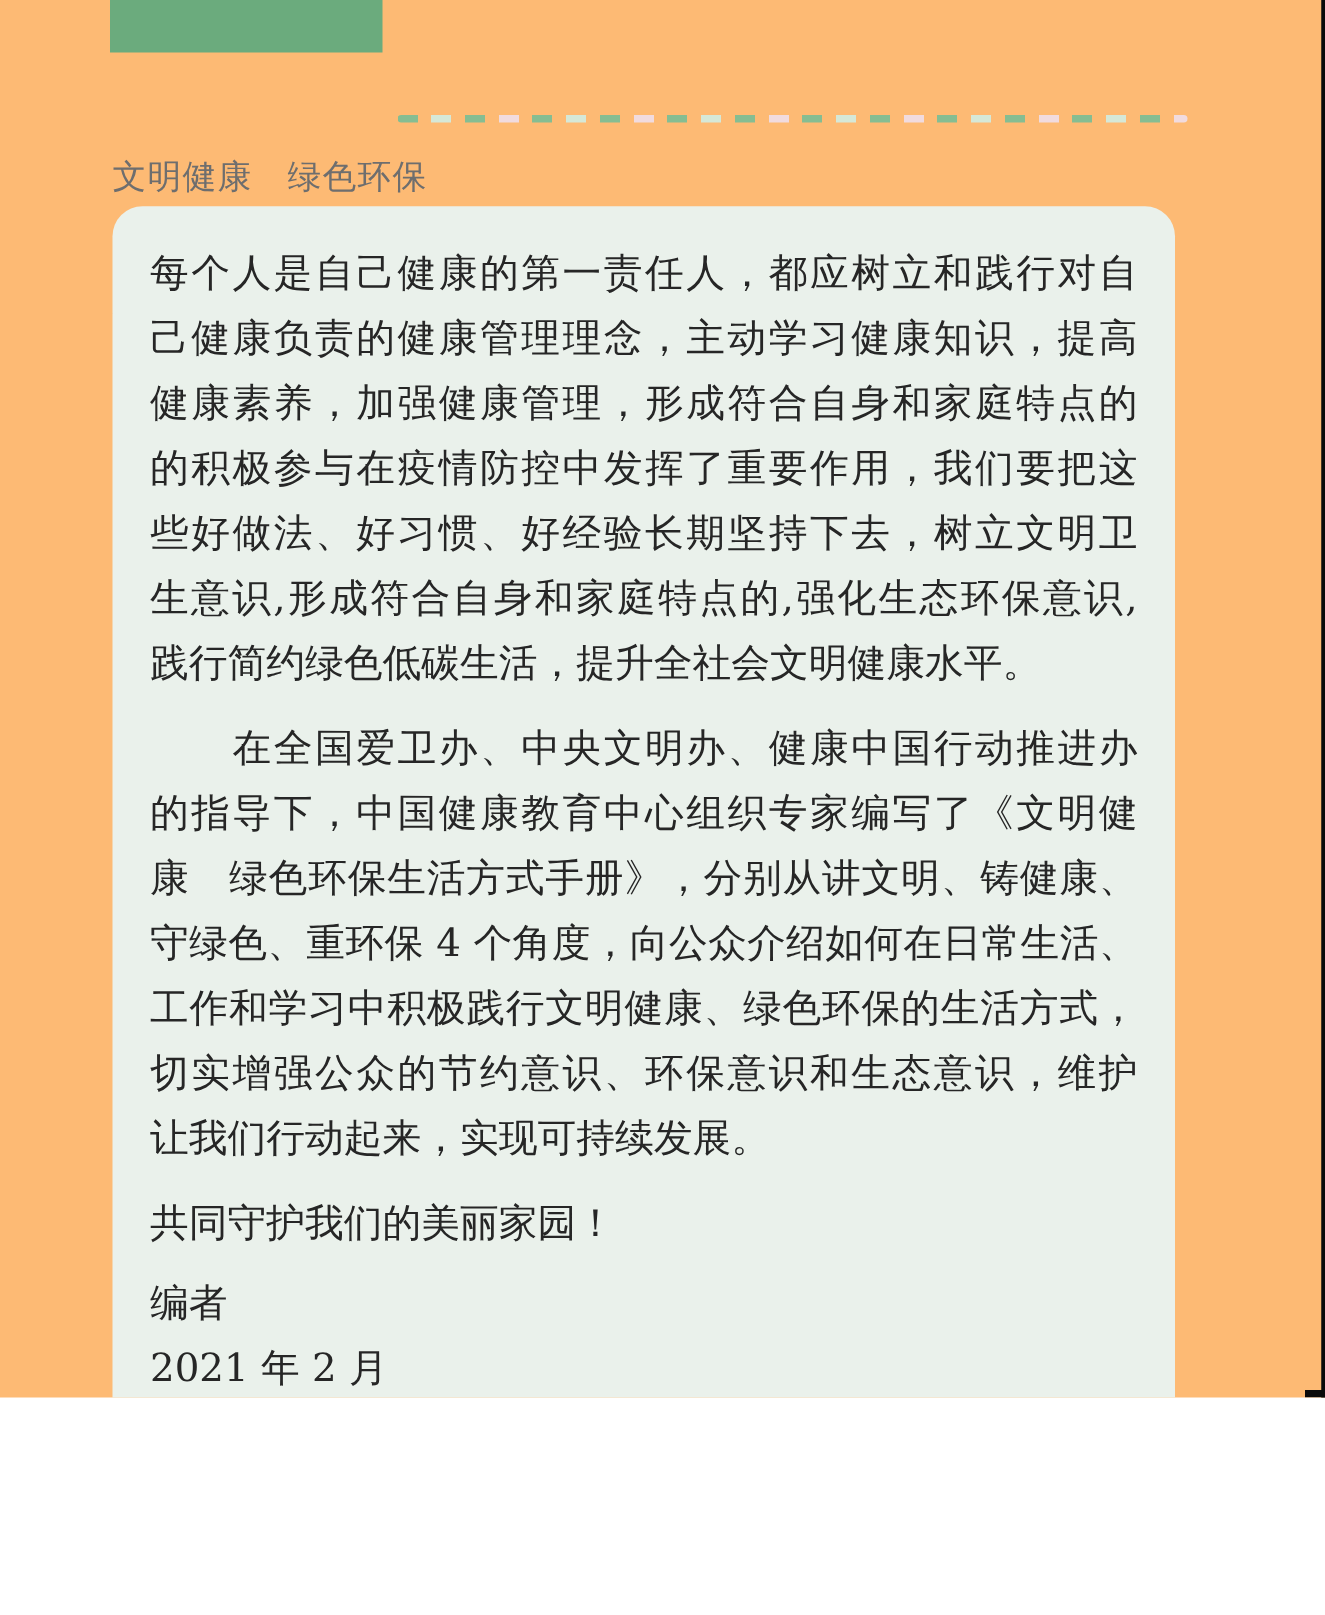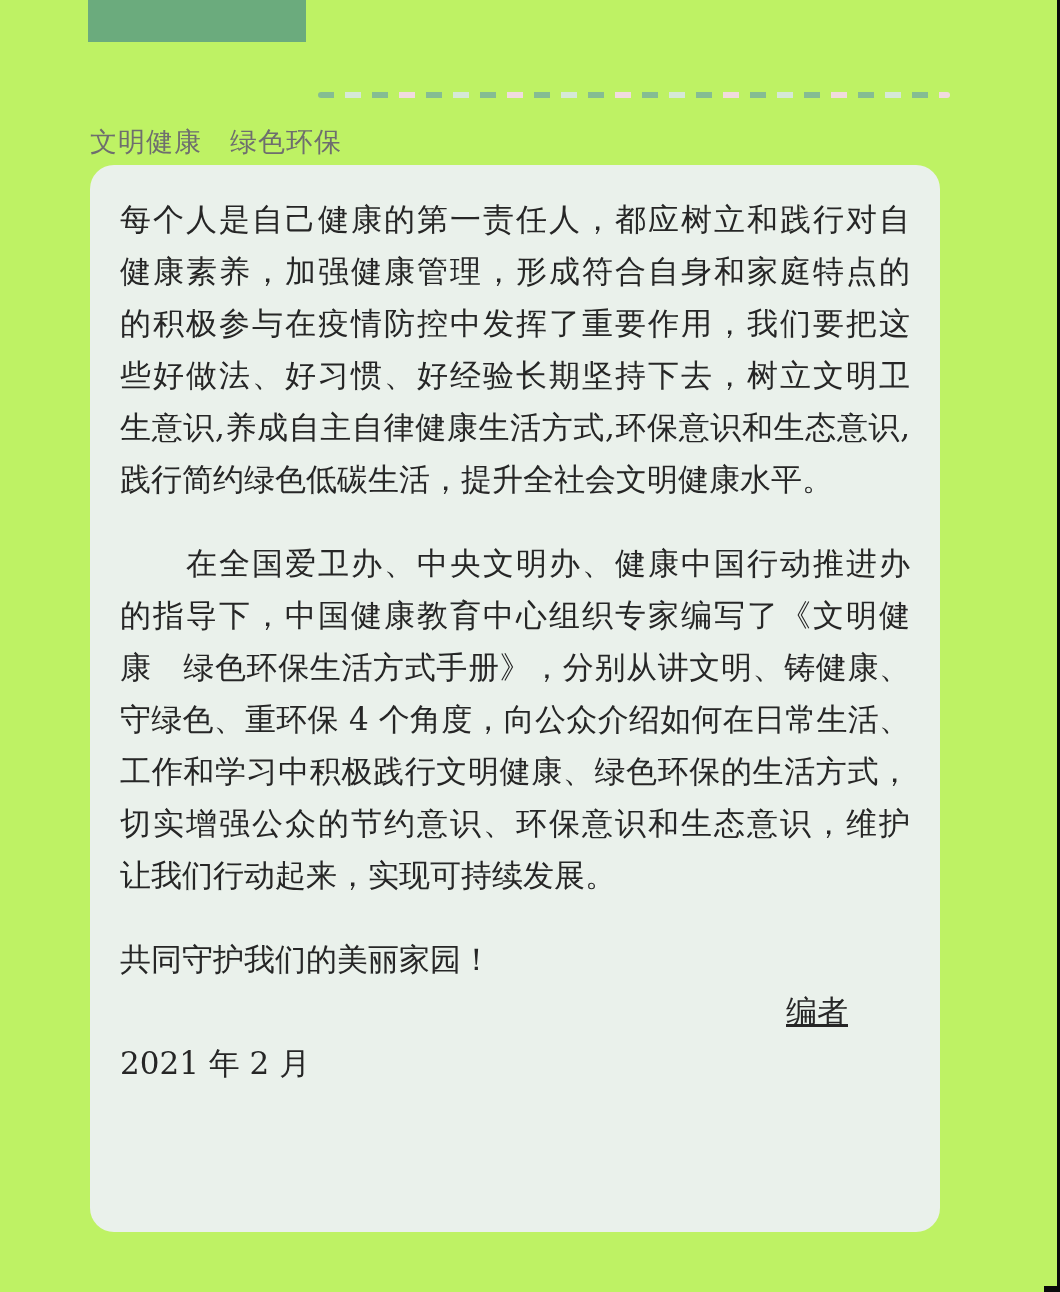--- a/index.html
+++ b/index.html
@@ -3,22 +3,22 @@
 <meta charset="utf-8">
 <style>
   * { margin: 0; padding: 0; box-sizing: border-box; }
   html, body { background: #ffffff; }
   body {
     width: 1060px; height: 1292px;
     font-family: "DejaVu Serif", "Liberation Serif", serif;
   }
   .page {
     position: relative;
-    width: 1060px; height: 1292px;
-    background: #bef264;
+    width: 1060px; height: 1118px;
+    background: #fdba74;
     overflow: hidden;
   }
   
   .brand-block {
     position: absolute;
     left: 88px; top: 0;
     width: 218px; height: 42px;
     background: #6BAB7D;
   }
   
@@ -50,32 +50,30 @@
     position: absolute;
     left: 90px; top: 165px;
     width: 850px; height: 1067px;
     background: #EAF1EB;
     border-radius: 24px;
     padding: 28px 30px 0 30px;
     color: #262626;
     font-size: 31px;
     line-height: 52px;
   }
-  .para + .para { margin-top: 32px; }
+  .para + .para { margin-top: 16px; }
   .line {
     text-align: justify;
     text-align-last: justify;
     white-space: pre-wrap;
   }
   .line.natural { text-align-last: left; }
   .signature {
-    margin-top: 0;
-    text-align: right;
+    margin-top: 12px;
     padding-right: 62px;
-    text-decoration: underline;
   }
   .date {
     padding-right: 6px;
   }
   
   .scan-border {
     position: absolute;
     right: 0; top: 0;
     width: 3px; height: 1292px;
     background: #0a0a0a;
@@ -98,24 +96,25 @@
     <div>文明健康　绿色环保</div>
     <div>生活方式手册</div>
   </div>
 
   <div class="dashes"></div>
 
   <div class="panel">
     <div>
         <div class="para">
           <div class="line">每个人是自己健康的第一责任人，都应树立和践行对自</div>
+          <div class="line">己健康负责的健康管理理念，主动学习健康知识，提高</div>
           <div class="line">健康素养，加强健康管理，形成符合自身和家庭特点的</div>
           <div class="line">的积极参与在疫情防控中发挥了重要作用，我们要把这</div>
           <div class="line">些好做法、好习惯、好经验长期坚持下去，树立文明卫</div>
-          <div class="line">生意识,养成自主自律健康生活方式,环保意识和生态意识,</div>
+          <div class="line">生意识,形成符合自身和家庭特点的,强化生态环保意识,</div>
           <div class="line natural">践行简约绿色低碳生活，提升全社会文明健康水平。</div>
         </div>
         <div class="para">
           <div class="line">　　在全国爱卫办、中央文明办、健康中国行动推进办</div>
           <div class="line">的指导下，中国健康教育中心组织专家编写了《文明健</div>
           <div class="line">康　绿色环保生活方式手册》，分别从讲文明、铸健康、</div>
           <div class="line">守绿色、重环保 4 个角度，向公众介绍如何在日常生活、</div>
           <div class="line">工作和学习中积极践行文明健康、绿色环保的生活方式，</div>
           <div class="line">切实增强公众的节约意识、环保意识和生态意识，维护</div>
           <div class="line natural">让我们行动起来，实现可持续发展。</div>

